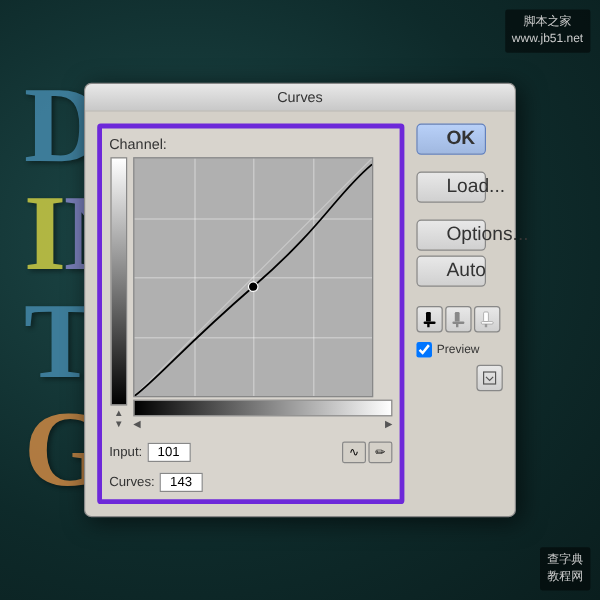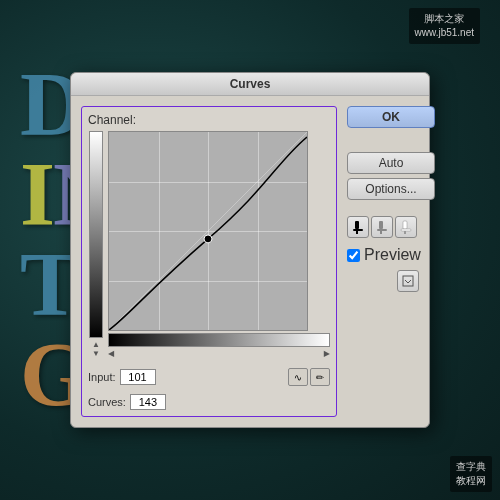--- a/index.html
+++ b/index.html
@@ -40,21 +40,21 @@
       font-family: Georgia, serif;
       opacity: 0.85;
     }
 
     .bg-line span { display: inline-block; }
 
     
     .watermark {
       position: absolute;
       top: 8px;
-      right: 20px;
+      right: 8px;
       background: rgba(0,0,0,0.5);
       color: #ccc;
       font-size: 10px;
       padding: 4px 6px;
       line-height: 1.4;
       text-align: center;
       border-radius: 2px;
     }
 
     
@@ -89,21 +89,21 @@
       box-shadow: 4px 4px 20px rgba(0,0,0,0.6);
       padding: 0;
     }
 
     .dialog-titlebar {
       background: linear-gradient(to bottom, #e8e8e8, #c8c8c8);
       border-radius: 6px 6px 0 0;
       text-align: center;
       padding: 4px 8px;
       font-size: 12px;
-      font-weight: bold;
+      font-weight: normal;
       color: #333;
       border-bottom: 1px solid #aaa;
     }
 
     .dialog-body {
       display: flex;
       padding: 10px;
       gap: 10px;
     }
 
@@ -289,26 +289,26 @@
 
     
     .right-panel {
       display: flex;
       flex-direction: column;
       gap: 4px;
       width: 72px;
     }
 
     .dialog-btn {
-      width: 88px;
-      padding: 3px 14px;
+      width: 58px;
+      padding: 3px 24px;
       background: linear-gradient(to bottom, #e8e8e8, #d0d0d0);
       border: 1px solid #888;
       border-radius: 4px;
-      font-size: 12px;
+      font-size: 16px;
       text-align: center;
       cursor: pointer;
       color: #333;
     }
 
     .dialog-btn:first-child {
       background: linear-gradient(to bottom, #b8d0f8, #a0b8e0);
       border-color: #6080c0;
       font-weight: bold;
     }
@@ -343,21 +343,21 @@
 
     
     .preview-row {
       display: flex;
       align-items: center;
       gap: 4px;
       margin-top: 4px;
     }
 
     .preview-label {
-      font-size: 16px;
+      font-size: 10px;
       color: #333;
       text-align: center;
     }
 
     
     .small-icon-btn {
       width: 22px;
       height: 22px;
       background: linear-gradient(to bottom, #e8e8e8, #d0d0d0);
       border: 1px solid #888;
@@ -365,21 +365,21 @@
       display: flex;
       align-items: center;
       justify-content: center;
       font-size: 10px;
       cursor: pointer;
       margin-top: 2px;
       margin-left: auto;
     }
 
     .group-box {
-      border: 1px solid #6d28d9;
+      border: 4px solid #6d28d9;
       border-radius: 3px;
       padding: 6px;
       background: rgba(255,255,255,0.1);
     }
 
   </style>
 </head>
 <body>
 
 <div class="bg"></div>
@@ -475,23 +475,24 @@
               </div>
             </div>
           </div>
 
         </div>
       </div>
 
       <div class="right-panel">
         <button class="dialog-btn">OK</button>
         <div class="separator"></div>
+        <button class="dialog-btn">Load...</button>
         <div class="separator"></div>
+        <button class="dialog-btn">Options...</button>
         <button class="dialog-btn">Auto</button>
-        <button class="dialog-btn">Options...</button>
         <div class="separator"></div>
 
         <div class="eyedroppers-row">
           <div class="eyedropper-btn" title="Set Black Point">
             <svg width="14" height="14" viewBox="0 0 14 14" xmlns="http://www.w3.org/2000/svg">
               <rect x="4" y="1" width="4" height="8" fill="black" rx="1"></rect>
               <rect x="2" y="9" width="10" height="2" fill="black" rx="1"></rect>
               <line x1="6" y1="11" x2="6" y2="14" stroke="black" stroke-width="2"></line>
             </svg>
           </div>

